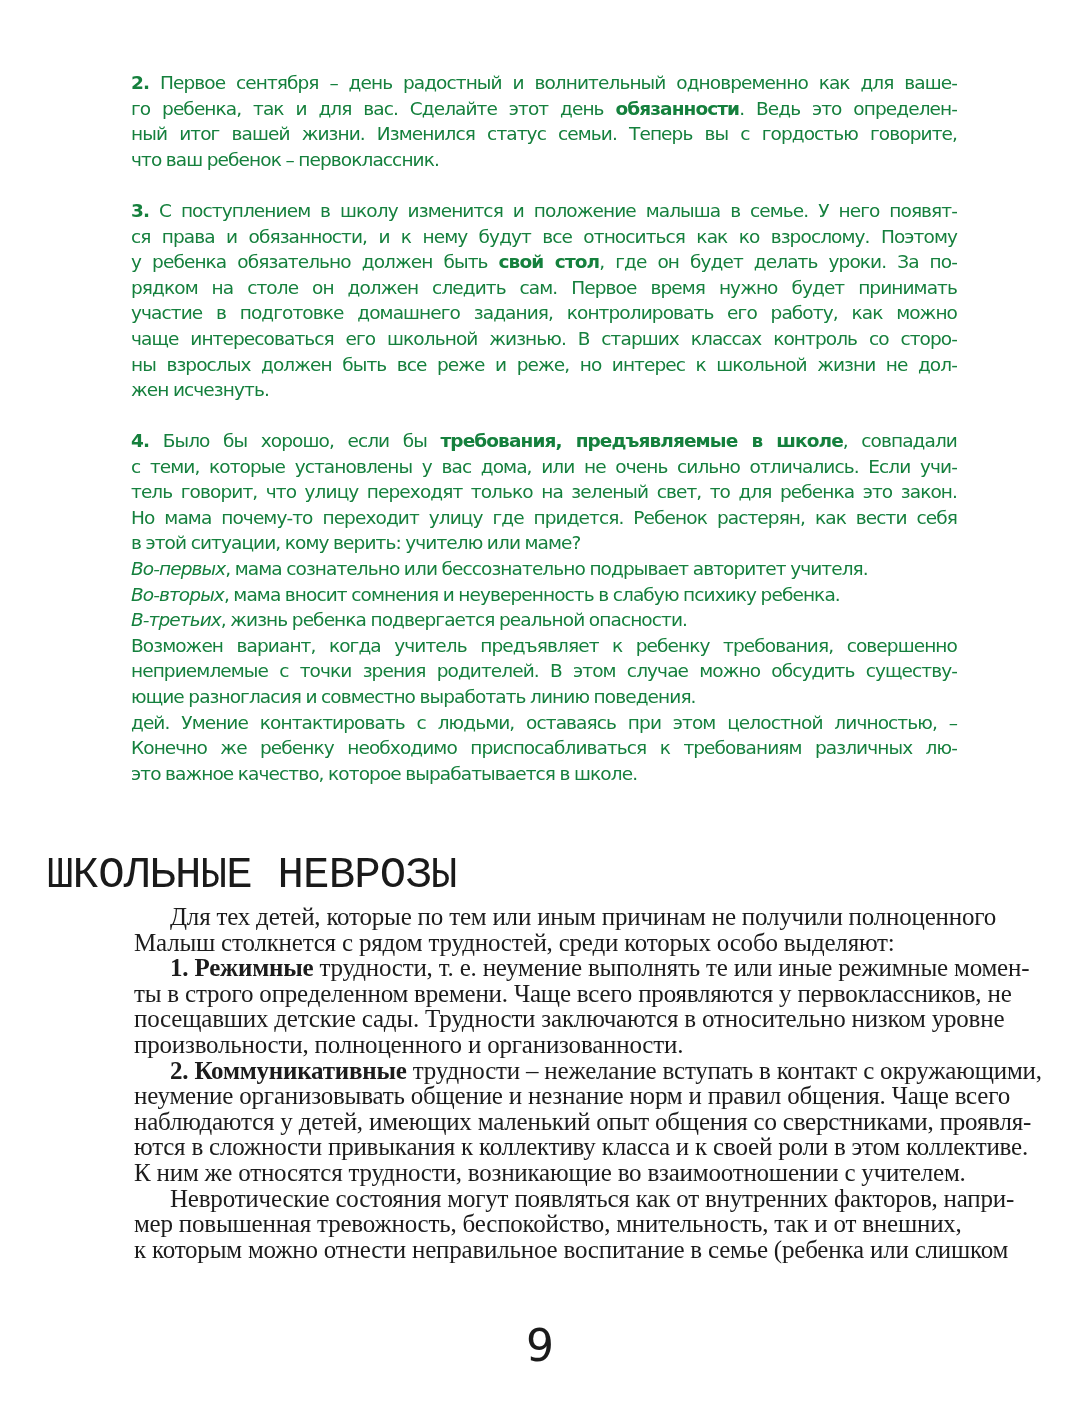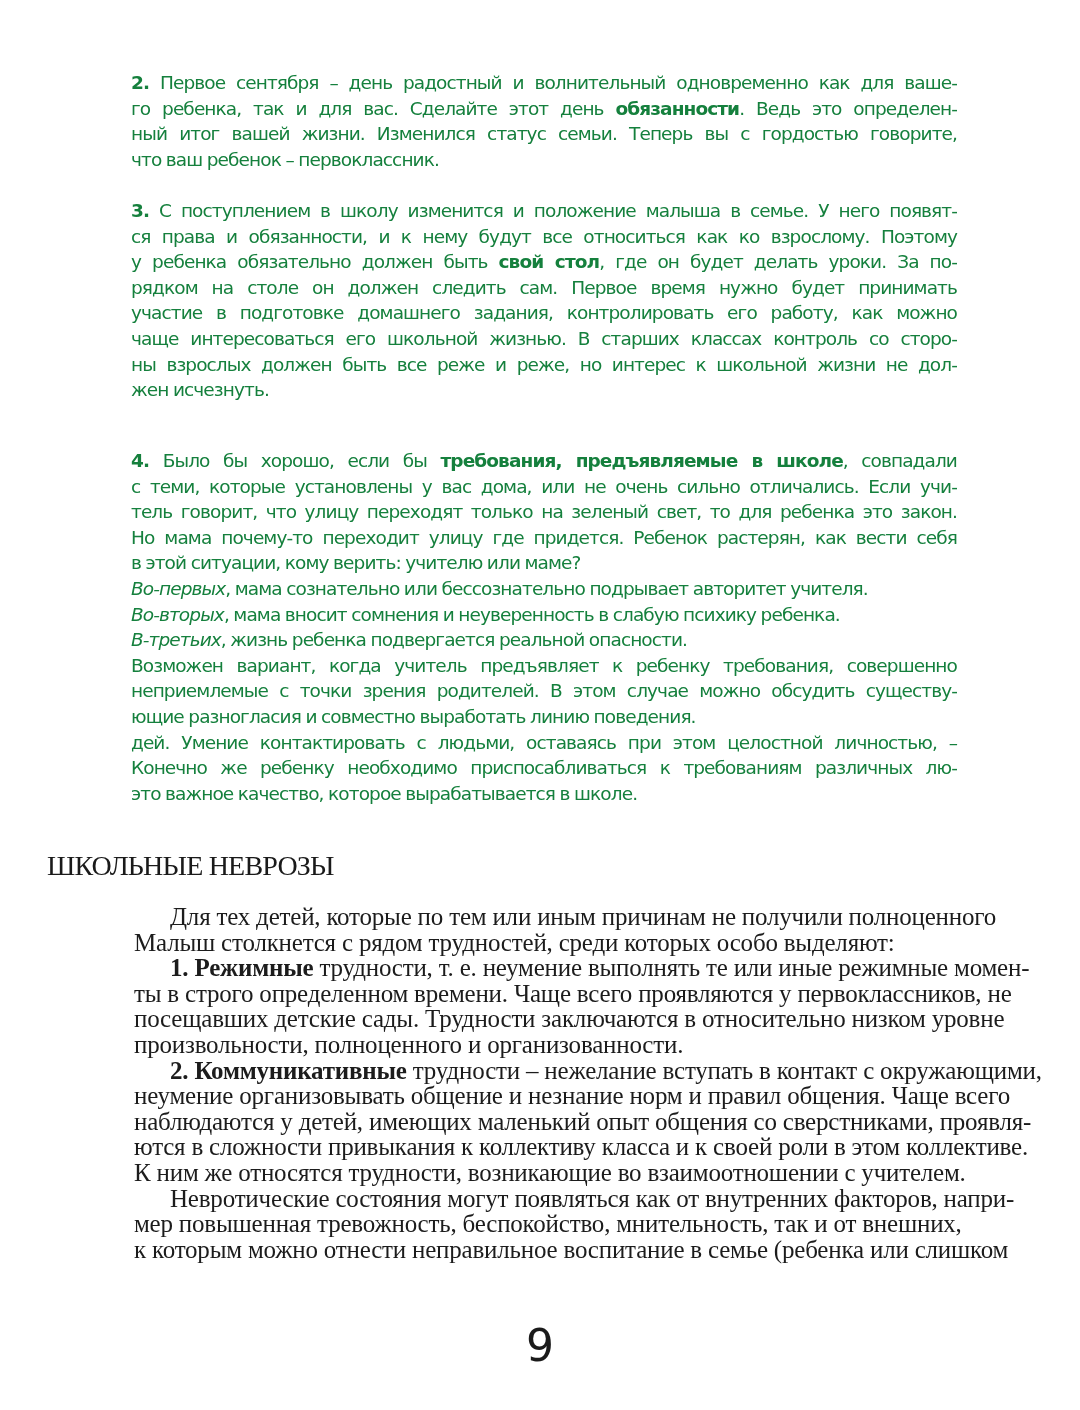--- a/index.html
+++ b/index.html
@@ -12,21 +12,21 @@
     font-family:"DejaVu Sans", sans-serif; font-size:18.5px;
     letter-spacing:-0.9px; word-spacing:-0.5px;
     line-height:25.6px; color:#15803d;
   }
   .line { white-space:nowrap; display:block; }
   .justify { text-align:justify; text-align-last:justify; }
   b { font-weight:bold; }
   i { font-style:italic; }
   .heading {
     position:absolute; left:47px; top:850px;
-    font-family:Liberation Serif, serif; font-size:28px; font-weight:normal;
+    font-family:Liberation Mono, monospace; font-size:44px; font-weight:normal;
     letter-spacing:-0.8px; color:#1a1a1a; margin:0;
   }
   .serif-block {
     position:absolute; left:134px; width:822px; top:904px;
     font-family:"Liberation Serif", serif; font-size:25px;
     line-height:25.6px; color:#1c1c1c; letter-spacing:-0.2px;
   }
   .serif-block .line { white-space:nowrap; }
   .indent { padding-left:36px; }
   .page-number {
@@ -49,21 +49,21 @@
   <span class="line justify"><b>3.</b> <span>С поступлением в школу изменится и положение малыша в семье. У него появят-</span></span>
   <span class="line justify">ся права и обязанности, и к нему будут все относиться как ко взрослому. Поэтому</span>
   <span class="line justify"><span>у ребенка обязательно должен быть </span><b>свой стол</b><span>, где он будет делать уроки. За по-</span></span>
   <span class="line justify">рядком на столе он должен следить сам.  Первое время нужно будет принимать</span>
   <span class="line justify">участие в подготовке домашнего задания, контролировать его работу, как можно</span>
   <span class="line justify">чаще интересоваться его школьной жизнью. В старших классах контроль со сторо-</span>
   <span class="line justify">ны взрослых должен быть все реже и реже, но интерес к школьной жизни не дол-</span>
   <span class="line">жен исчезнуть.</span>
 </div>
 
-<div class="sans-block" style="top:448px;">
+<div class="sans-block" style="top:428px;">
   <span class="line justify"><b>4.</b> <span>Было бы хорошо, если бы </span><b>требования, предъявляемые в школе</b><span>, совпадали</span></span>
   <span class="line justify">с теми, которые установлены у вас дома, или не очень сильно отличались. Если учи-</span>
   <span class="line justify">тель говорит, что улицу переходят только на зеленый свет, то для ребенка это закон.</span>
   <span class="line justify">Но мама почему-то переходит улицу где придется. Ребенок растерян, как вести себя</span>
   <span class="line">в этой ситуации, кому верить: учителю или маме?</span>
   <span class="line"><i>Во-первых</i><span>, мама сознательно или бессознательно подрывает авторитет учителя.</span></span>
   <span class="line"><i>Во-вторых</i><span>, мама вносит сомнения и неуверенность в слабую психику ребенка.</span></span>
   <span class="line"><i>В-третьих</i><span>, жизнь ребенка подвергается реальной опасности.</span></span>
   <span class="line justify">Возможен вариант, когда учитель предъявляет к ребенку требования, совершенно</span>
   <span class="line justify">неприемлемые с точки зрения родителей. В этом случае можно обсудить существу-</span>

